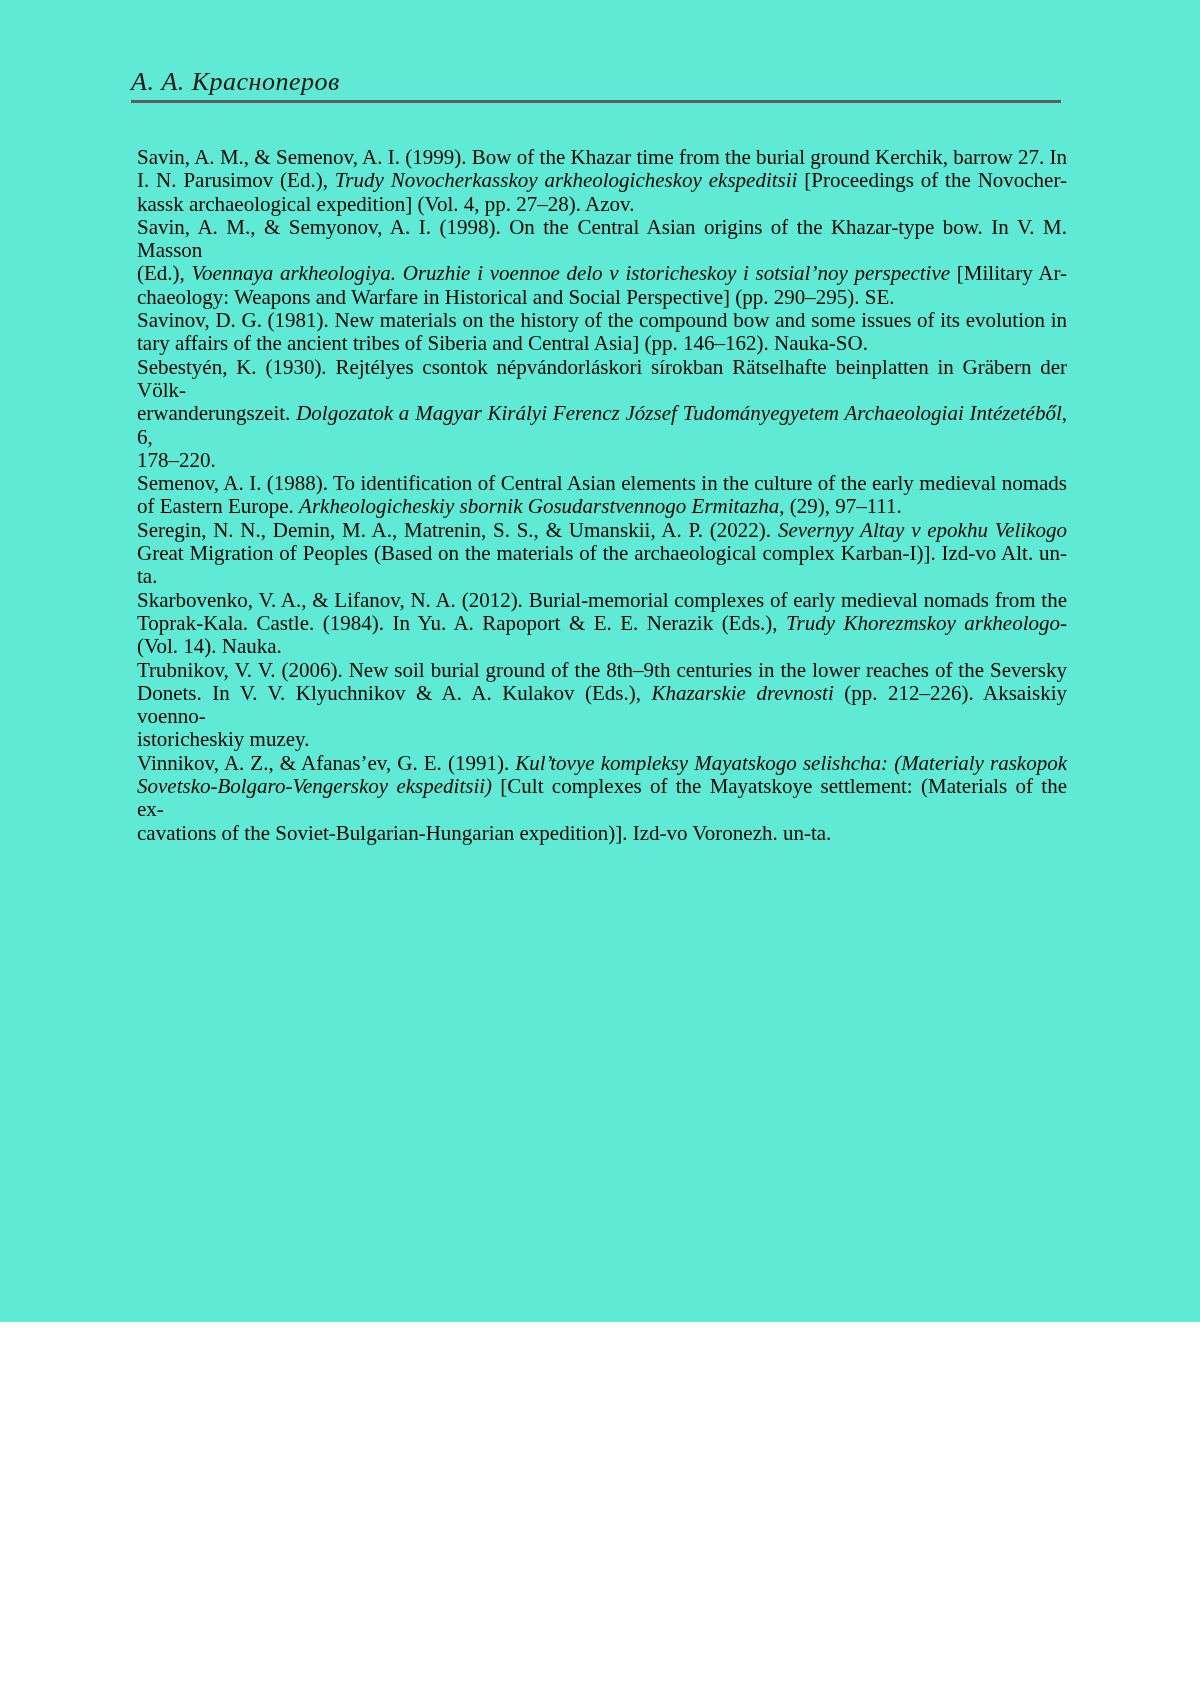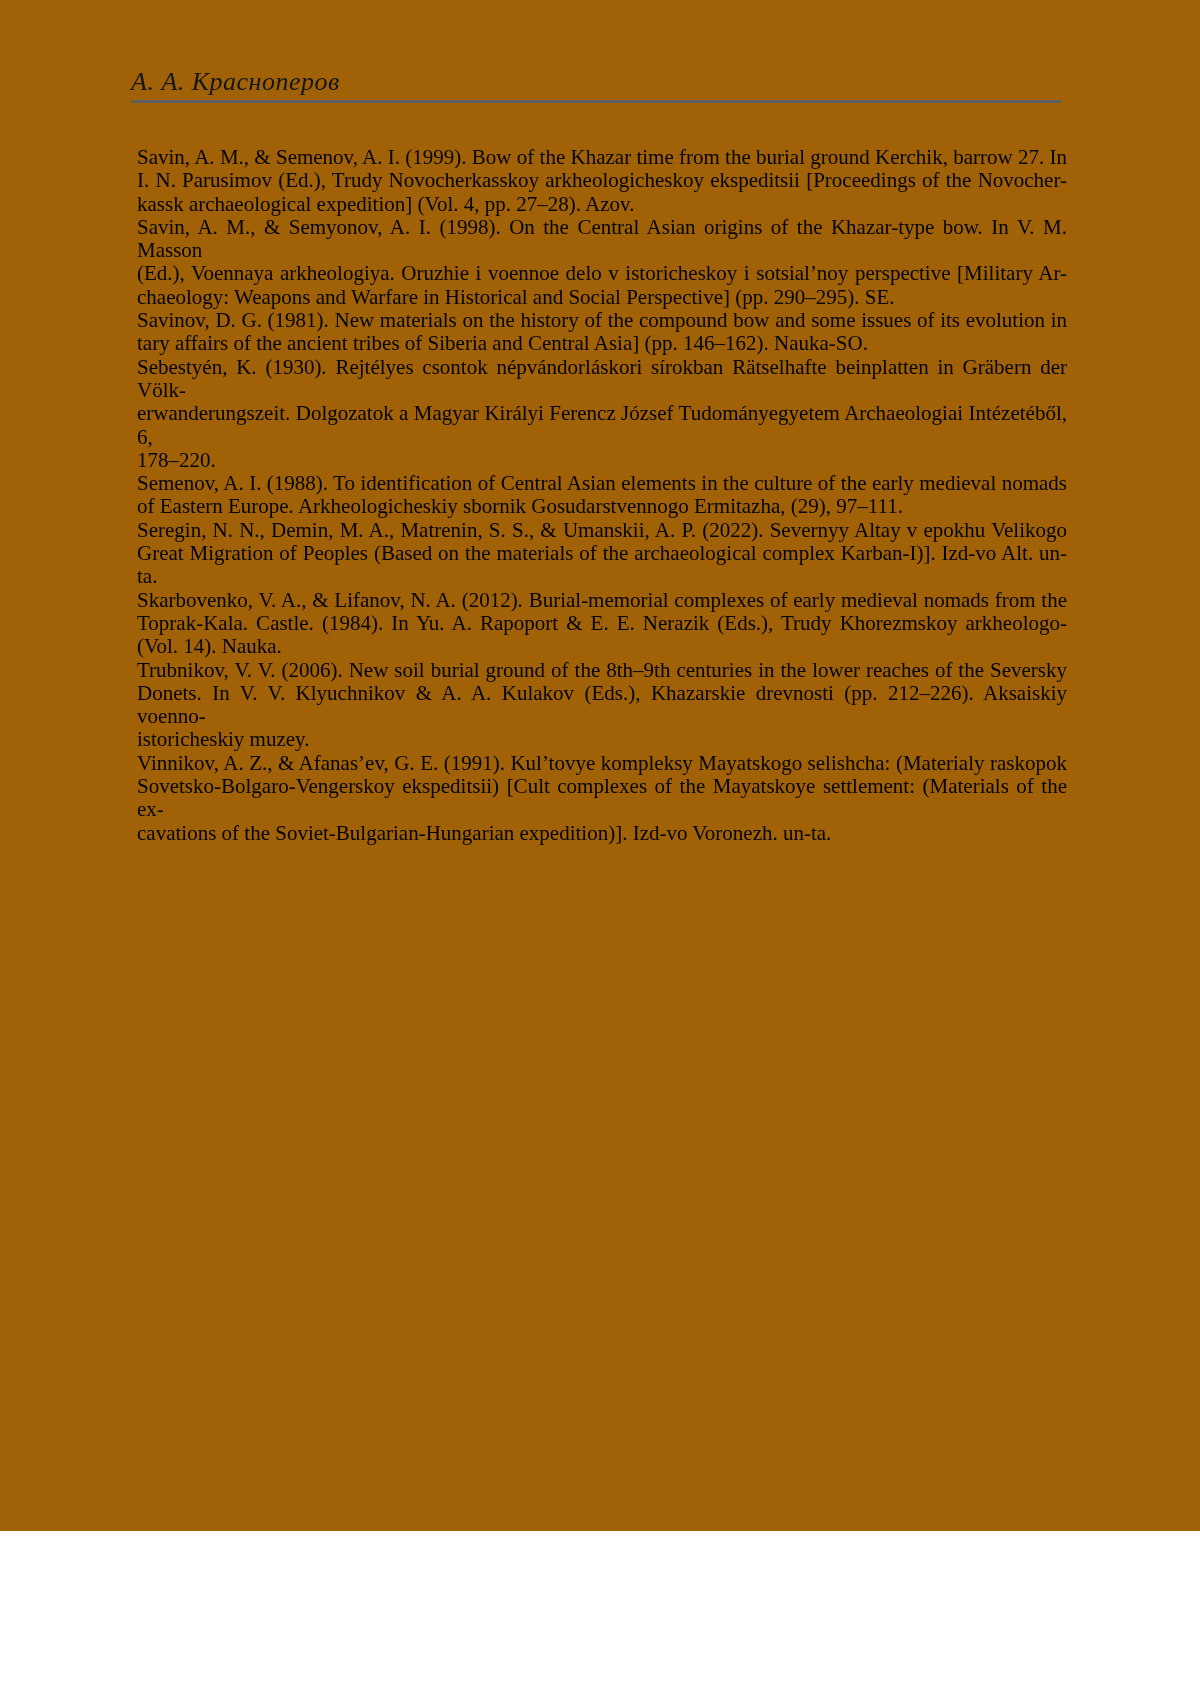--- a/index.html
+++ b/index.html
@@ -4,22 +4,22 @@
 <style>
   html, body {
     margin: 0;
     padding: 0;
     background: #ffffff;
     font-family: "Liberation Serif", "DejaVu Serif", serif;
   }
   .page {
     position: relative;
     width: 1200px;
-    height: 1531px;
-    background: #a16207;
+    height: 1322px;
+    background: #5eead4;
     overflow: hidden;
     color: #000000;
   }
   .running-header {
     position: absolute;
     left: 131px;
     top: 68px;
     width: 930px;
     font-style: italic;
     font-size: 26px;
@@ -47,21 +47,21 @@
   }
   .ref-entry { margin: 0; padding: 0; }
   .ref-line {
     text-align: justify;
     text-align-last: justify;
     min-height: 23.3px;
   }
   .ref-line.last {
     text-align-last: left;
   }
-  .it { }
+  .it { font-style: italic; }
   .page-number {
     position: absolute;
     left: 0;
     top: 1593px;
     width: 1200px;
     text-align: right;
     font-size: 24px;
     line-height: 28px;
     color: #0a0a0a;
   }

